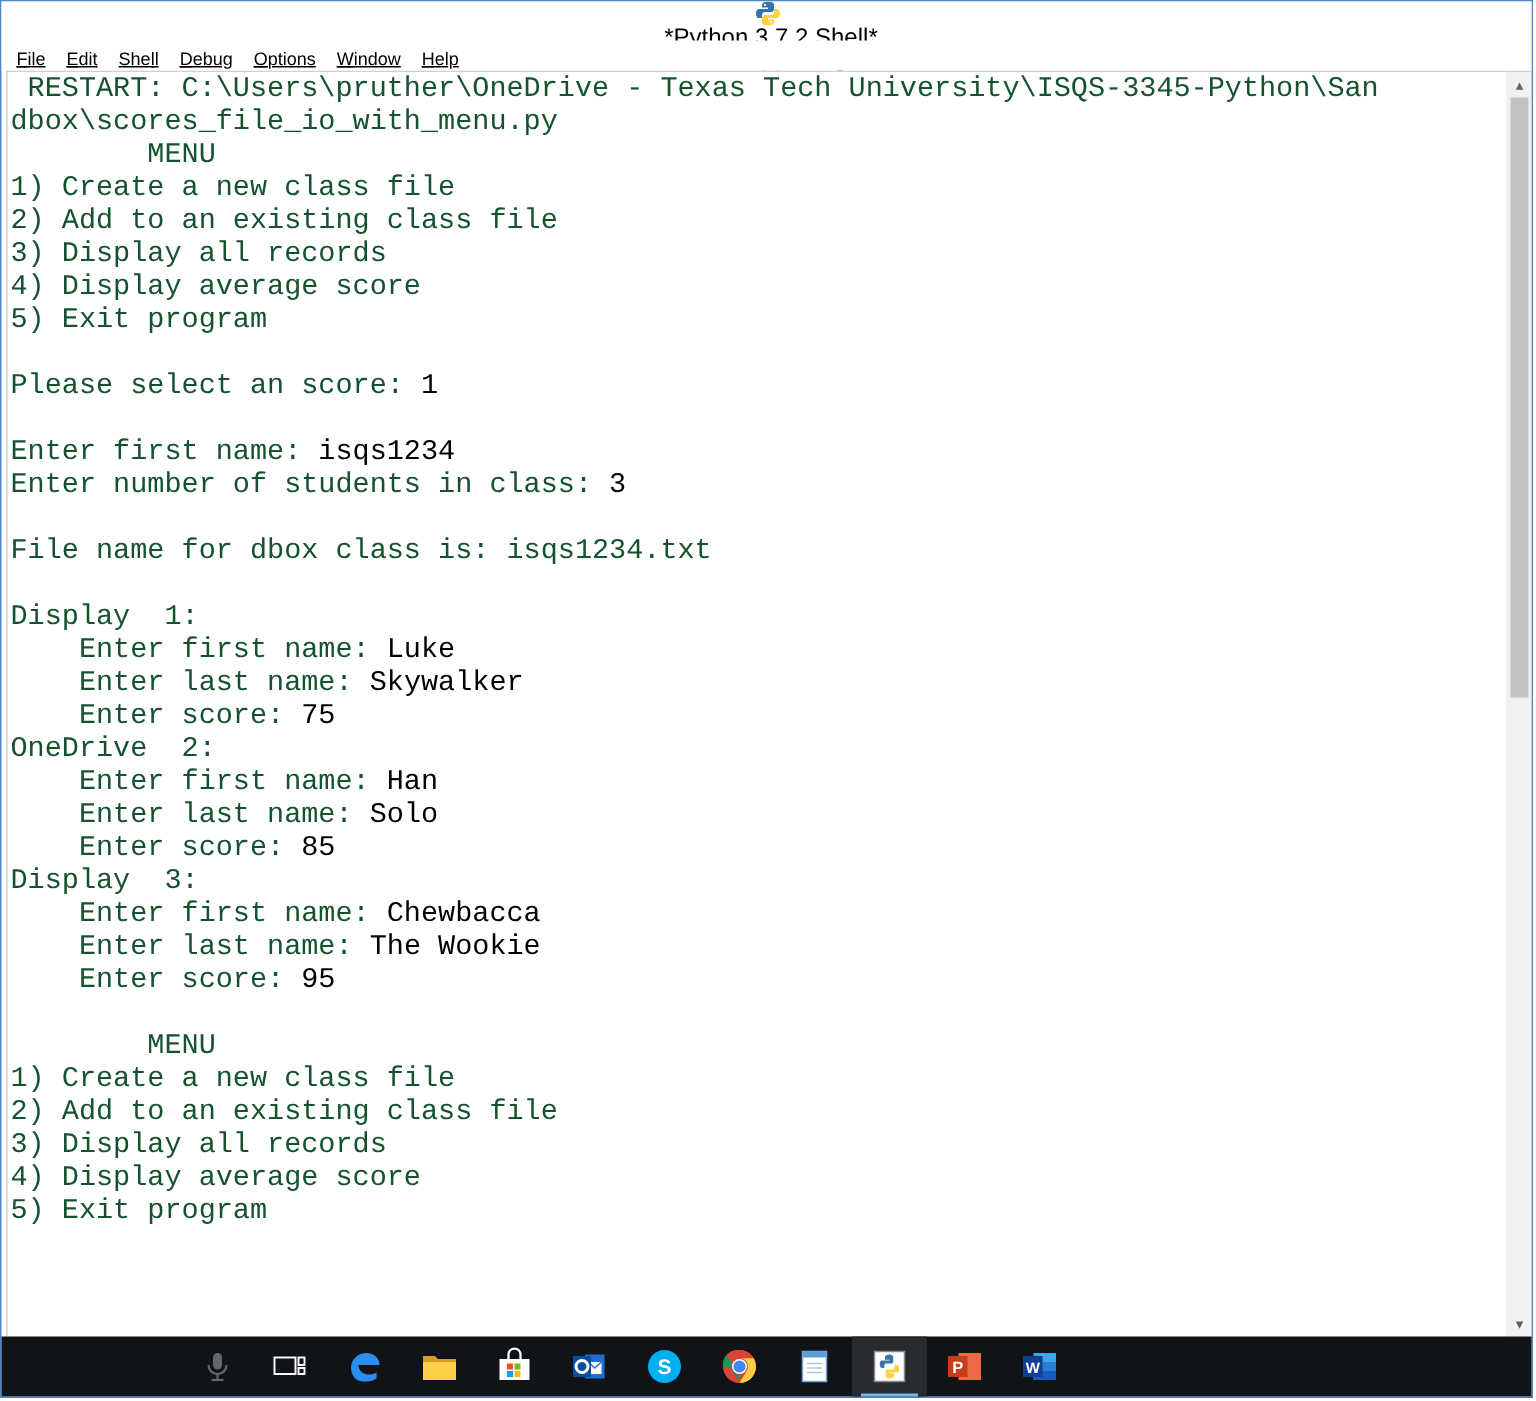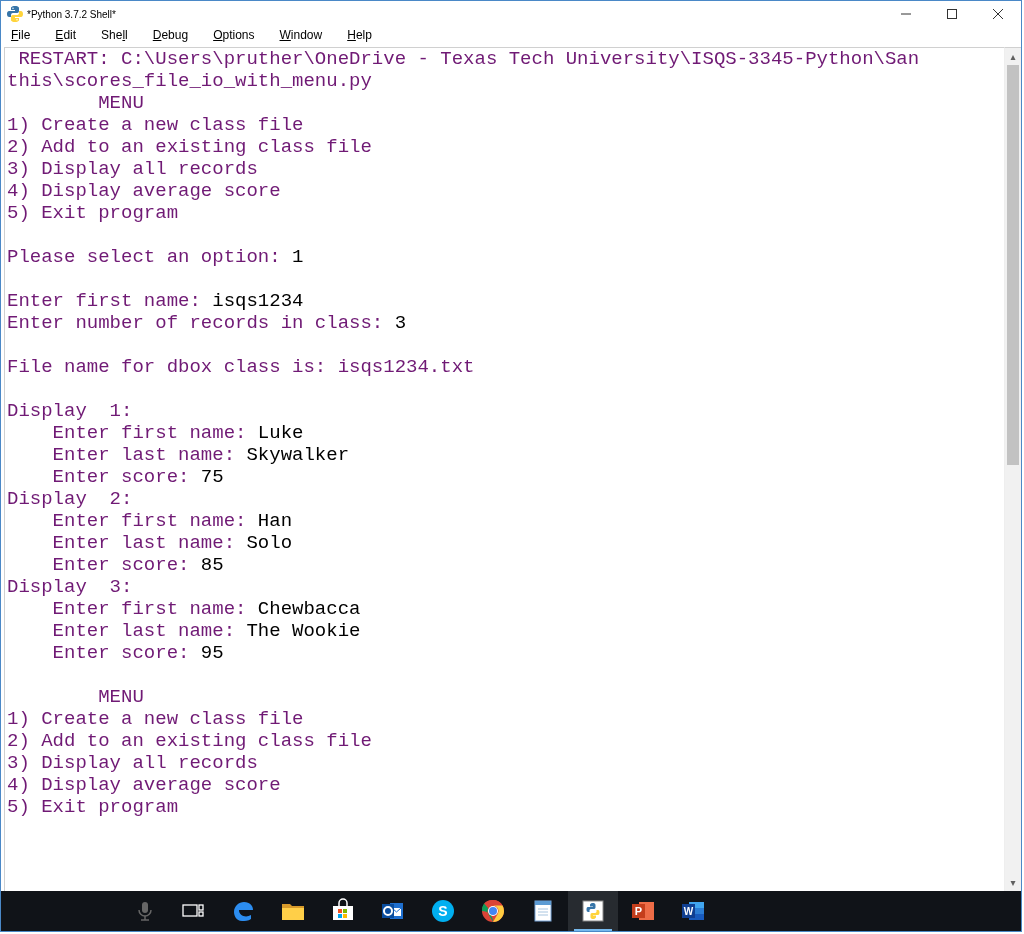--- a/index.html
+++ b/index.html
@@ -1,29 +1,29 @@
 <!DOCTYPE html>
 <html><head>
 <meta charset="utf-8">
 <style>
   html,body{margin:0;padding:0;height:100%;font-family:"Segoe UI",Tahoma,sans-serif;font-size:12px;background:#fff;color:#000;}
   .window{width:1022px;height:932px;border:1px solid #4a88c7;display:flex;flex-direction:column;background:#fff;box-sizing:border-box;margin:0;}
-  .titlebar{height:26px;display:flex;align-items:center;padding:0 0 0 6px;background:#fff;font-size:10px;}
+  .titlebar{height:26px;display:flex;align-items:center;padding:0 0 0 6px;background:#fff;font-size:16px;flex-direction:column;}
   .titlebar .icon{width:16px;height:16px;margin-right:4px;display:flex;align-items:center;justify-content:center;}
   .titlebar .icon svg{display:block;}
   .titlebar .title{flex:0;white-space:nowrap;}
   .titlebar .spacer{flex:1;}
   .win-controls{display:flex;height:100%;}
   .win-btn{width:46px;height:26px;display:flex;align-items:center;justify-content:center;color:#333;}
-  .menubar{height:20px;display:flex;align-items:flex-start;padding:0 4px;background:#fff;font-size:12px;gap:13px;}
+  .menubar{height:20px;display:flex;align-items:flex-end;padding:0 4px;background:#fff;font-size:12px;gap:2px;text-decoration:underline;}
   .menubar .menu-item{padding:1px 6px;}
   .menubar .menu-item .ul{text-decoration:underline;}
   .content-area{flex:1;position:relative;overflow:hidden;}
   .textpane{position:absolute;left:3px;top:0;right:16px;bottom:0;border-top:1px solid #d0d0d0;border-left:1px solid #d0d0d0;border-right:1px solid #eee;background:#fff;color:#000;font-family:"Courier New",monospace;font-size:19px;line-height:22px;white-space:pre;overflow:hidden;padding:0 2px;box-sizing:border-box;}
-  .pyblue{color:#701a75;margin-top:46px;}
+  .pyblue{color:#14532d;margin-top:46px;}
   .scrollbar-v{position:absolute;right:0;top:0;bottom:0;width:16px;background:#f1f1f1;display:flex;flex-direction:column;border-top:1px solid #d0d0d0;}
   .scroll-arrow{height:17px;display:flex;align-items:center;justify-content:center;color:#606060;font-size:10px;}
   .scroll-thumb{background:#c2c2c2;height:400px;margin:0 2px;}
   .scroll-track{flex:1;}
   .taskbar{height:40px;background:#101318;display:flex;align-items:center;position:relative;}
   .tb-left{width:153px;height:100%;display:flex;align-items:center;justify-content:flex-end;padding-right:14px;color:#666;}
   .tb-item{width:50px;height:40px;display:flex;align-items:center;justify-content:center;position:relative;}
   .tb-item.active::after{content:"";position:absolute;bottom:0;left:6px;right:6px;height:2px;background:#76b9ed;}
   .tb-item.active{background:#272b30;}
   .tb-icon svg{display:block;}
@@ -67,40 +67,40 @@
     <span class="menu-item"><span class="ul">E</span>dit</span>
     <span class="menu-item">She<span class="ul">l</span>l</span>
     <span class="menu-item"><span class="ul">D</span>ebug</span>
     <span class="menu-item"><span class="ul">O</span>ptions</span>
     <span class="menu-item"><span class="ul">W</span>indow</span>
     <span class="menu-item"><span class="ul">H</span>elp</span>
   </div>
 
   <div class="content-area">
     <div class="textpane" id="textpane"><span class="pyblue"> RESTART: C:\Users\pruther\OneDrive - Texas Tech University\ISQS-3345-Python\San</span>
-<span class="pyblue">this\scores_file_io_with_menu.py</span>
+<span class="pyblue">dbox\scores_file_io_with_menu.py</span>
 <span class="pyblue">        MENU</span>
 <span class="pyblue">1) Create a new class file</span>
 <span class="pyblue">2) Add to an existing class file</span>
 <span class="pyblue">3) Display all records</span>
 <span class="pyblue">4) Display average score</span>
 <span class="pyblue">5) Exit program</span>
 
-<span class="pyblue">Please select an option: </span>1
+<span class="pyblue">Please select an score: </span>1
 
 <span class="pyblue">Enter first name: </span>isqs1234
-<span class="pyblue">Enter number of records in class: </span>3
+<span class="pyblue">Enter number of students in class: </span>3
 
 <span class="pyblue">File name for dbox class is: isqs1234.txt</span>
 
 <span class="pyblue">Display  1:</span>
 <span class="pyblue">    Enter first name: </span>Luke
 <span class="pyblue">    Enter last name: </span>Skywalker
 <span class="pyblue">    Enter score: </span>75
-<span class="pyblue">Display  2:</span>
+<span class="pyblue">OneDrive  2:</span>
 <span class="pyblue">    Enter first name: </span>Han
 <span class="pyblue">    Enter last name: </span>Solo
 <span class="pyblue">    Enter score: </span>85
 <span class="pyblue">Display  3:</span>
 <span class="pyblue">    Enter first name: </span>Chewbacca
 <span class="pyblue">    Enter last name: </span>The Wookie
 <span class="pyblue">    Enter score: </span>95
 
 <span class="pyblue">        MENU</span>
 <span class="pyblue">1) Create a new class file</span>

